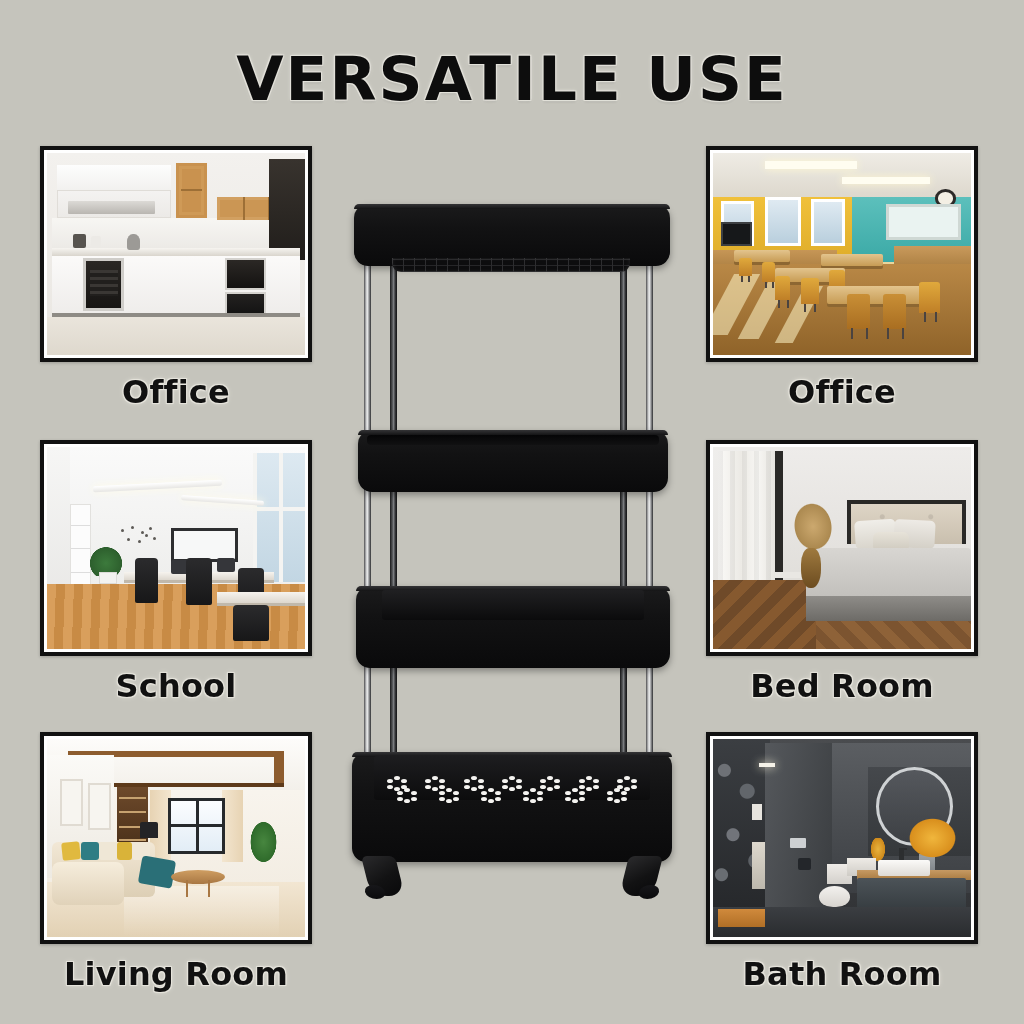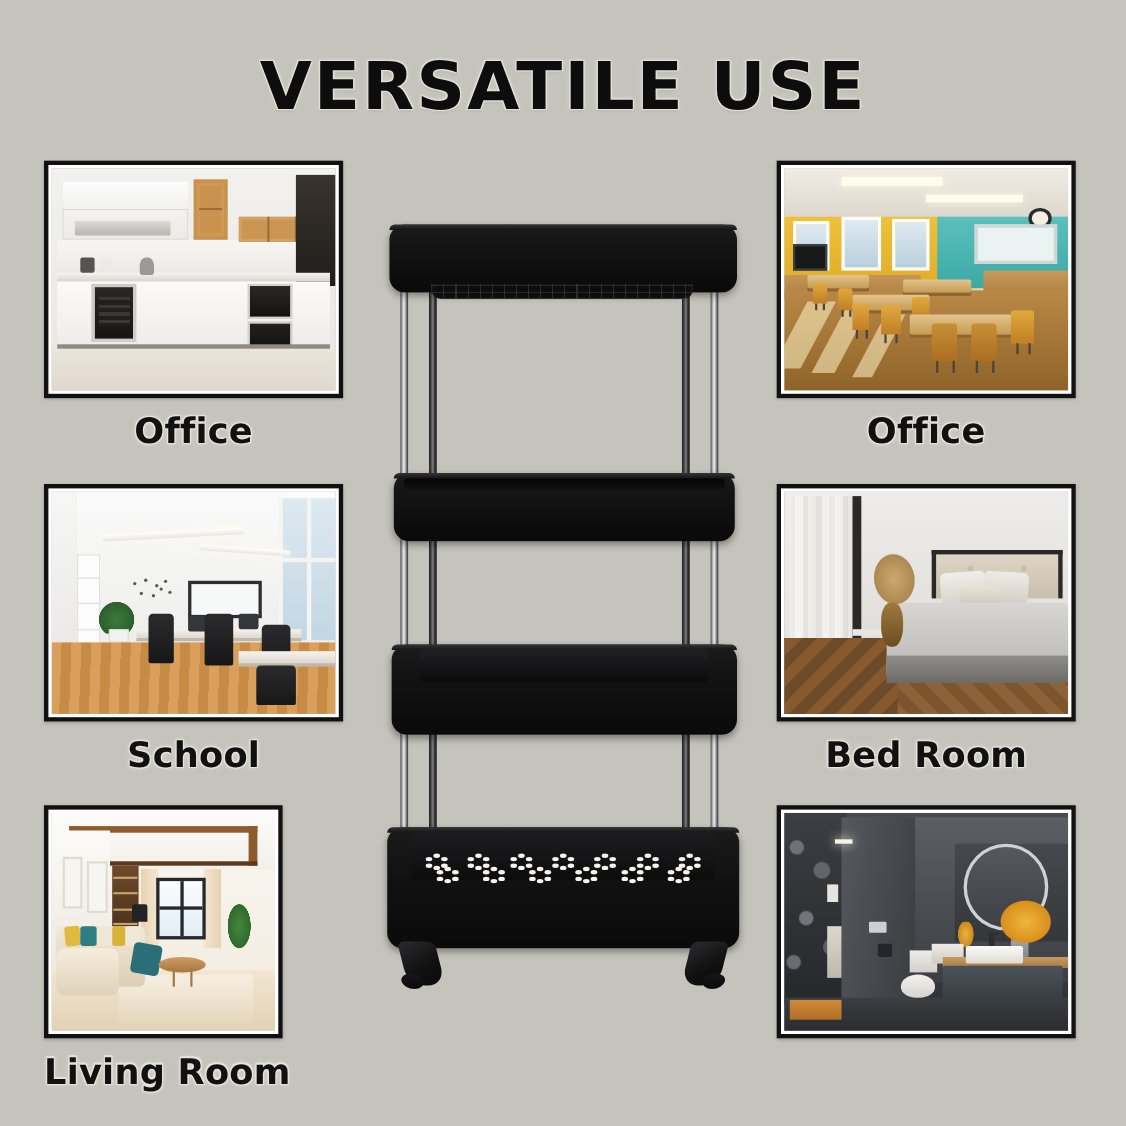--- a/index.html
+++ b/index.html
@@ -470,21 +470,21 @@
         <div class="sc b-pil3"></div>
       <div class="sc b-bed"></div>
         <div class="sc b-skirt"></div>
       <div class="sc b-pampas"></div>
         <div class="sc b-vase"></div>
     </div>
   </div>
   <div class="caption">Bed Room</div>
 </div>
 
-<div class="cell" style="left:40px;  top:732px; width:217px;">
+<div class="cell" style="left:40px;  top:732px; width:272px;">
   <div class="frame" style="height:212px;">
     <div class="photo">
       <div class="sc l-bg"></div>
         <div class="sc l-ceil"></div>
       <div class="sc l-beam"></div>
         <div class="sc l-beam2"></div>
         <div class="sc l-beam3"></div>
         <div class="sc l-beam4"></div>
       <div class="sc l-wallL"></div>
         <div class="sc l-art1"></div>
@@ -538,20 +538,21 @@
       <div class="sc ba-tap"></div>
       <div class="sc ba-sink2"></div>
         <div class="sc ba-counter"></div>
       <div class="sc ba-sink"></div>
         <div class="sc ba-vanity"></div>
       <div class="sc ba-floor"></div>
         <div class="sc ba-toilet"></div>
         <div class="sc ba-mat"></div>
     </div>
   </div>
+  <div class="caption">Bath Room</div>
 </div>
 
 <div id="product-cart">
 
   <div class="pole" style="left:16px;  top:62px;  height:600px;"></div>
   <div class="pole" style="left:298px; top:62px;  height:600px;"></div>
 
   <div class="pole dark" style="left:42px;  top:62px; height:600px;"></div>
   <div class="pole dark" style="left:272px; top:62px; height:600px;"></div>
 

